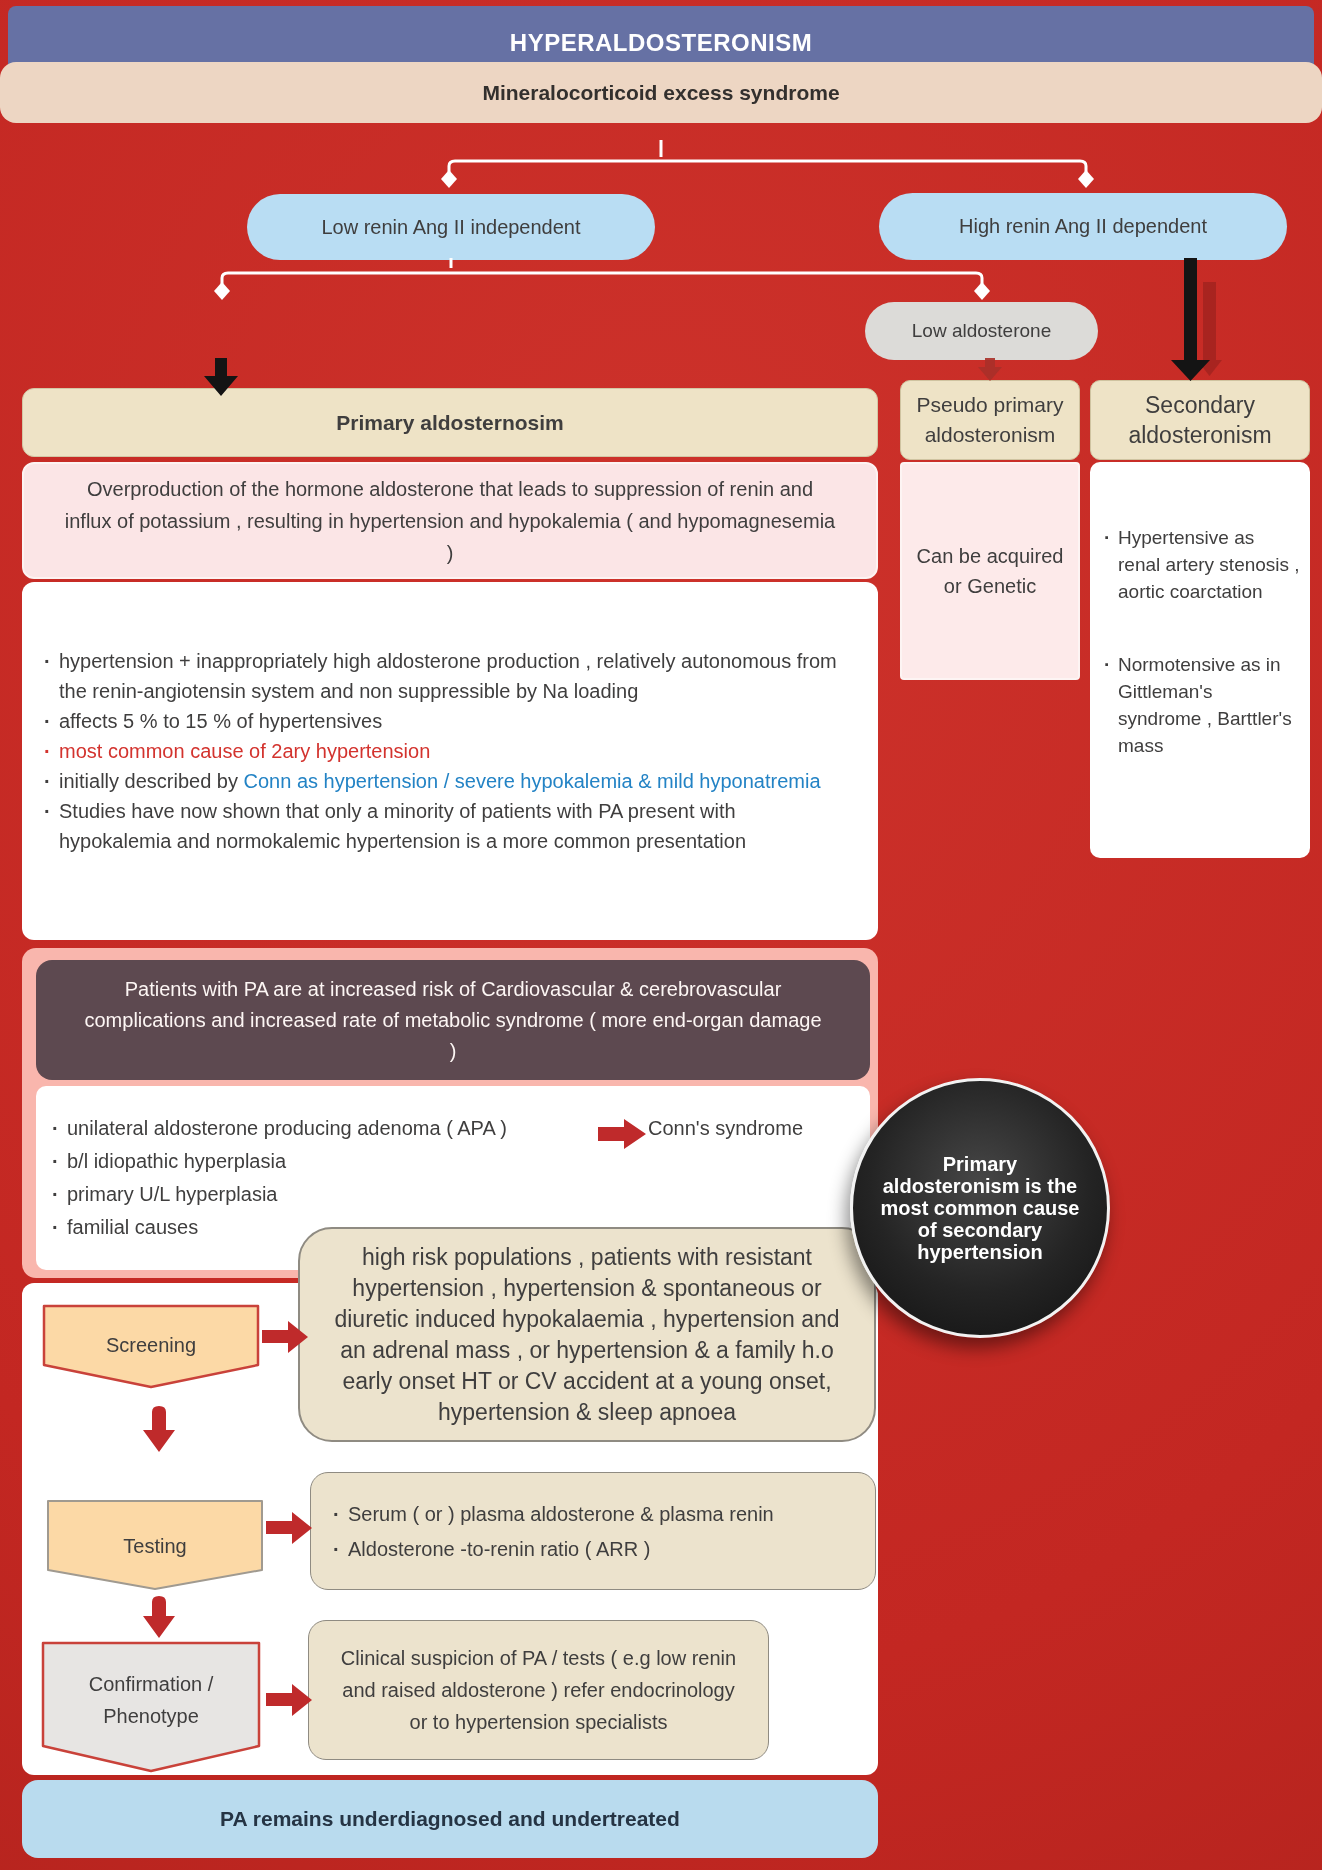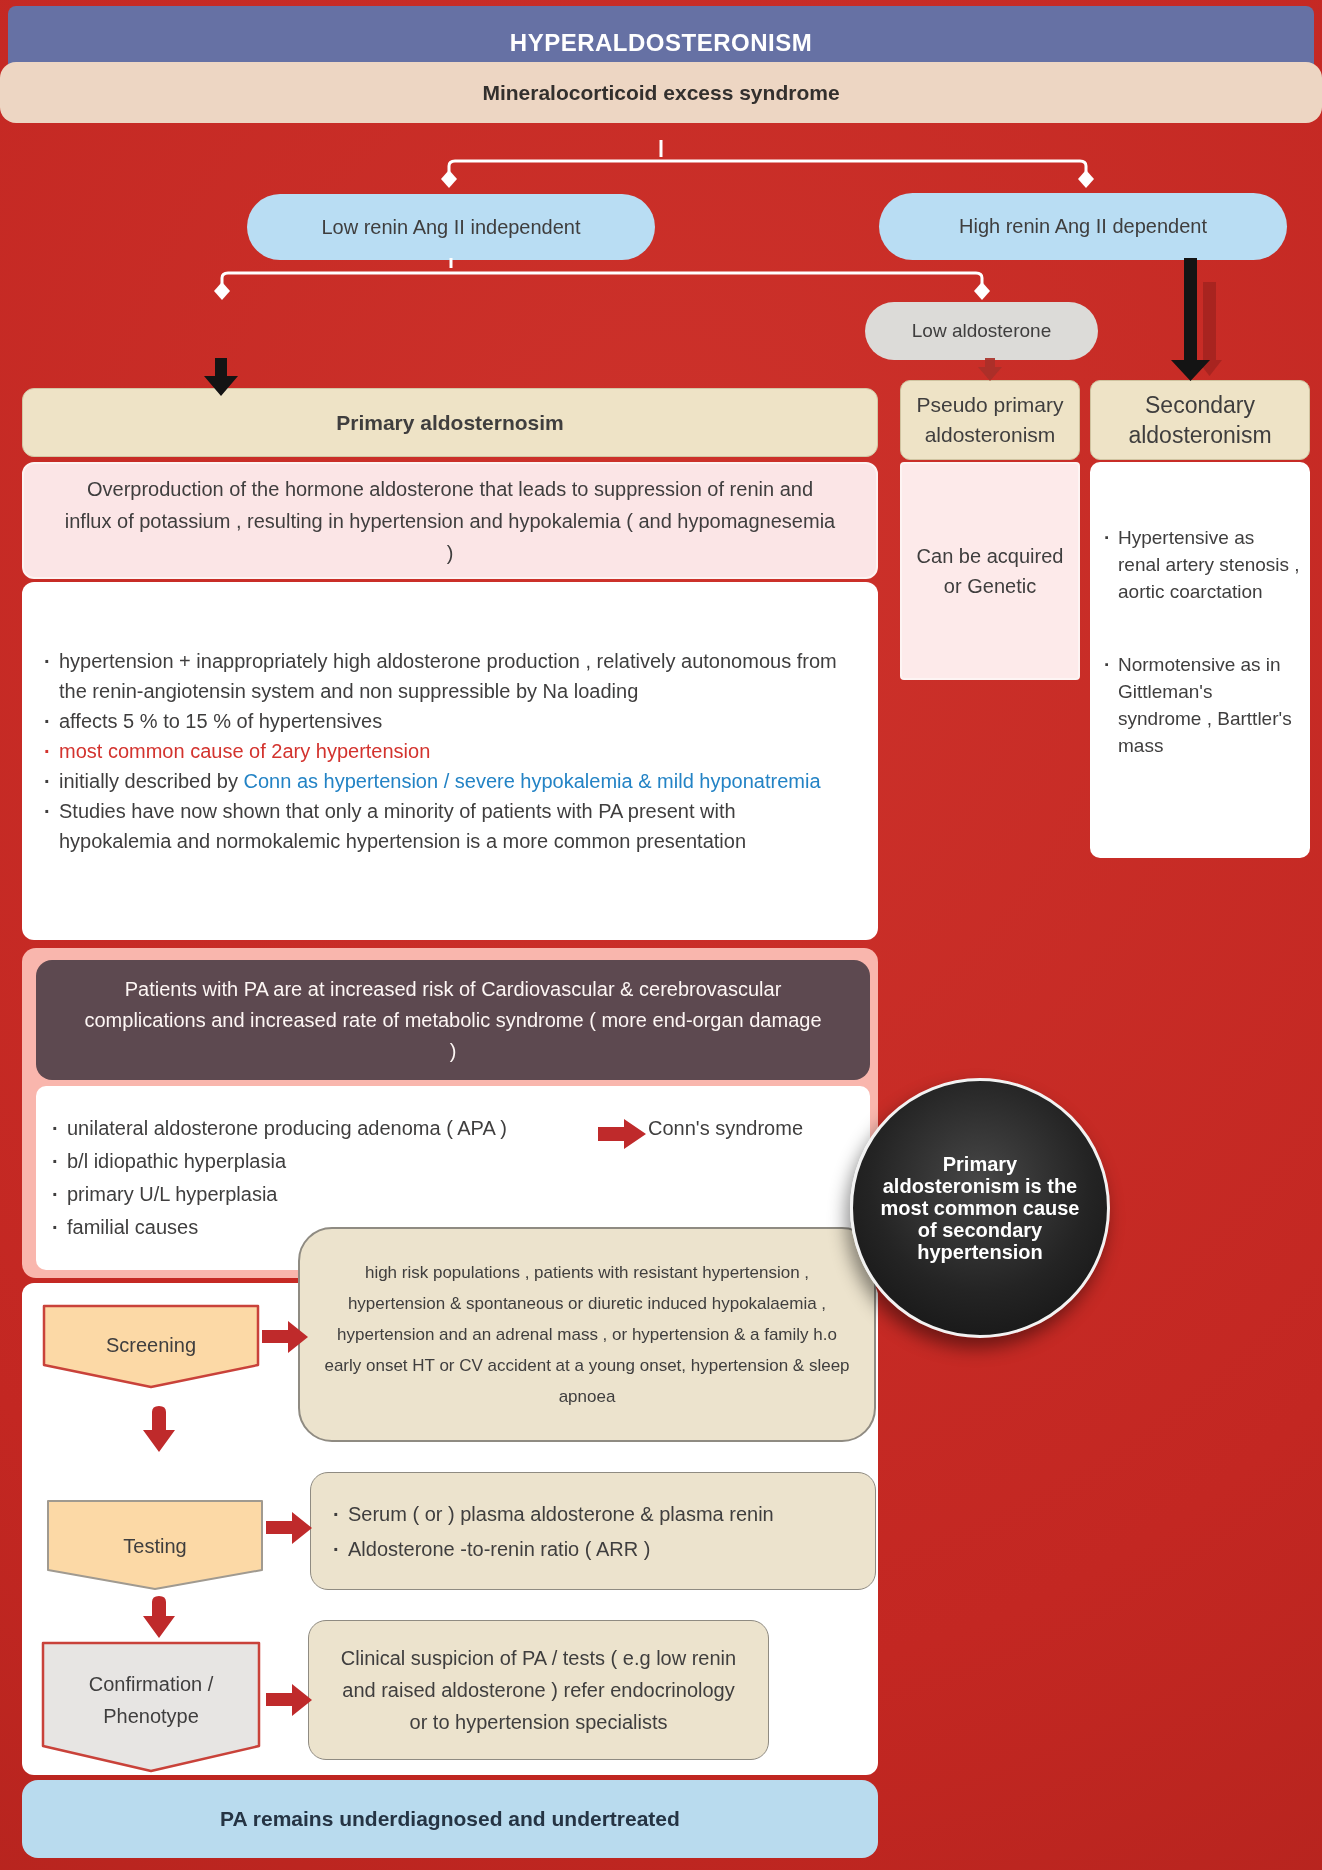--- a/index.html
+++ b/index.html
@@ -41,21 +41,21 @@
     padding:26px 20px 0 16px;font-size:20px;line-height:33px;z-index:4;}
   .causes-result{position:absolute;left:596px;top:0;}
 
   #highlight-circle{left:850px;top:1078px;width:260px;height:260px;border-radius:50%;
     background:radial-gradient(circle at 50% 40%, #474747 0%, #242424 55%, #101010 100%);
     border:3px solid #f2f2f2;box-shadow:-4px 10px 18px rgba(0,0,0,.45);
     color:#fff;font-weight:bold;font-size:20px;line-height:22px;padding:0 20px;z-index:8;}
 
   #workflow-box{left:22px;top:1283px;width:856px;height:492px;background:#fff;border-radius:12px;z-index:3;}
   #screening-bubble{left:298px;top:1227px;width:578px;height:215px;background:#ece3cd;border:2px solid #8f8b82;
-    border-radius:34px;font-size:17px;line-height:31px;padding:0 24px;z-index:5;}
+    border-radius:34px;font-size:23px;line-height:31px;padding:0 24px;z-index:5;}
   #testing-detail{left:310px;top:1472px;width:566px;height:118px;background:#ece3cd;border:1.5px solid #8f8b82;
     border-radius:18px;padding:24px 20px 0 22px;font-size:20px;line-height:35px;z-index:5;}
   #confirm-detail{left:308px;top:1620px;width:461px;height:140px;background:#ece3cd;border:1.5px solid #8f8b82;
     border-radius:18px;font-size:20px;line-height:32px;padding:0 26px;z-index:5;}
 
   .pent{z-index:5;}
   .pent .label{position:absolute;left:0;right:0;text-align:center;font-size:20px;line-height:32px;}
   #screening-pent{left:40px;top:1303px;width:222px;height:88px;}
   #screening-pent .label{top:26px;}
   #testing-pent{left:45px;top:1498px;width:220px;height:94px;}

